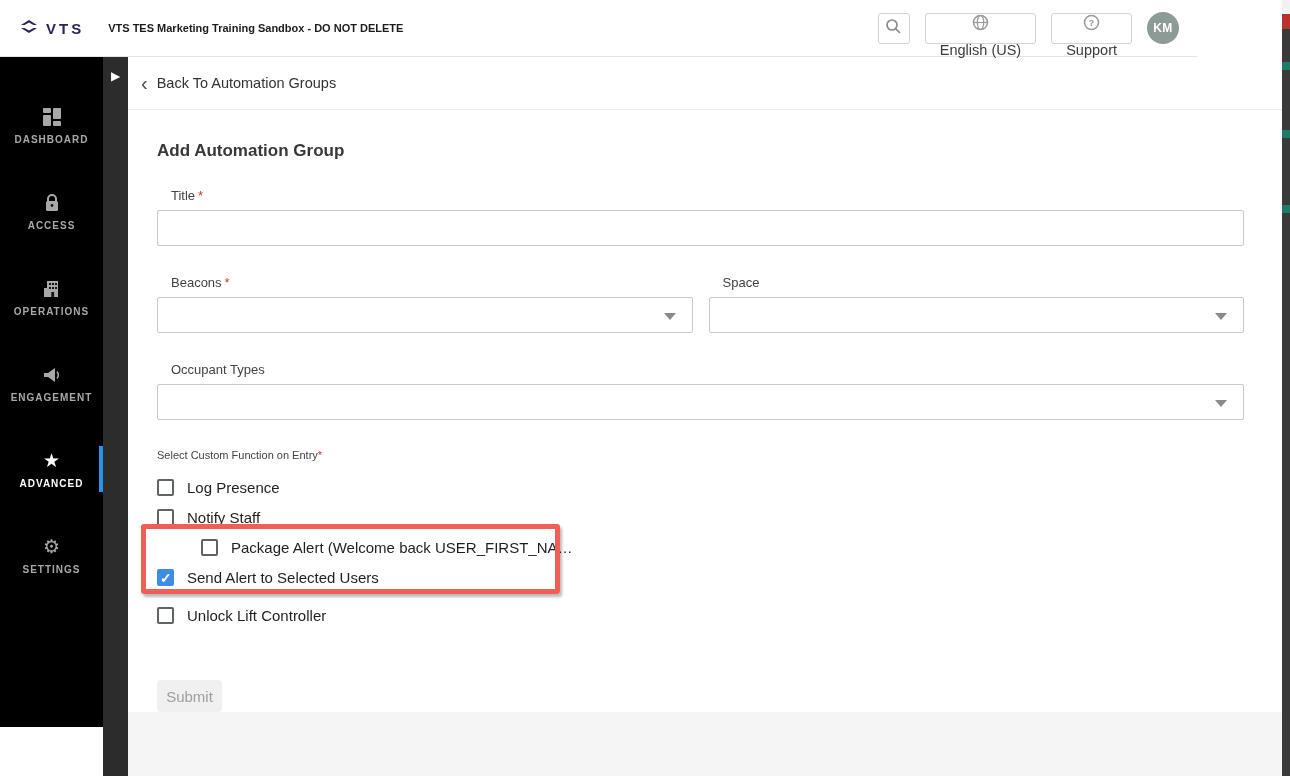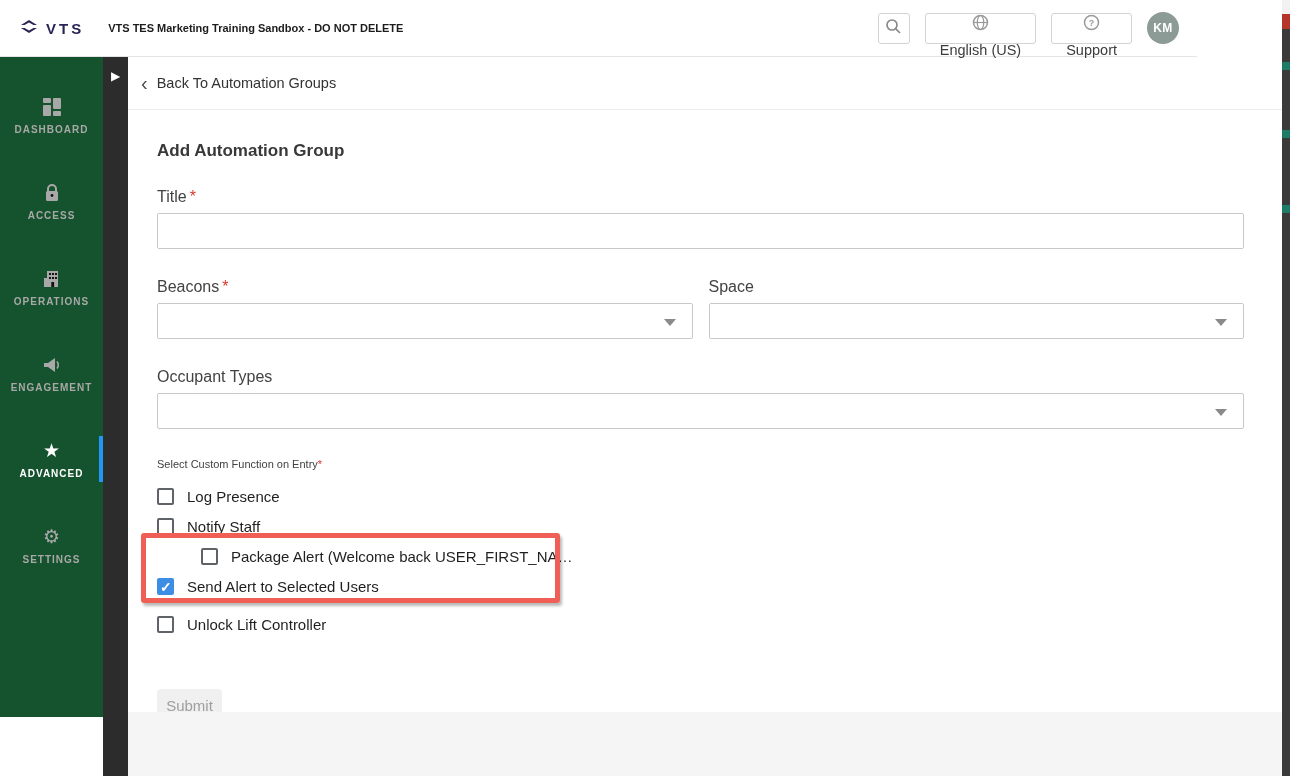--- a/index.html
+++ b/index.html
@@ -14,21 +14,21 @@
   .logo-text { font-size:15px; font-weight:bold; letter-spacing:3px; color:#2a2456; }
   .app-title { font-size:11px; font-weight:bold; color:#1c1c1c; flex:1; white-space:nowrap; overflow:hidden; }
   .header-right { display:flex; align-items:center; gap:15px; }
   .hdr-btn { display:flex; align-items:center; gap:8px; border:1px solid #d3d3d3; border-radius:3px;
              background:#fff; height:31px; padding:0 14px; font-size:14.5px; color:#3c3c3c; cursor:pointer;flex-direction:column; }
   .hdr-btn.square { width:32px; padding:0; justify-content:center; }
   .avatar { width:32px; height:32px; border-radius:50%; background:#8d9b96; color:#fff; font-size:12px;
             font-weight:bold; display:flex; align-items:center; justify-content:center; letter-spacing:.5px; }
 
   
-  .sidebar { position:absolute; top:47px; left:0; width:103px; height:670px; background:#14532d; padding-top:25px; }
+  .sidebar { position:absolute; top:57px; left:0; width:103px; height:670px; background:#000000; padding-top:25px; }
   .nav-item { position:relative; height:86px; display:flex; flex-direction:column; align-items:center;
               justify-content:center; gap:6px; color:#a8a8a8; cursor:pointer; }
   .nav-item .icn { height:22px; display:flex; align-items:center; justify-content:center; }
   .nav-item .icn svg { fill:currentColor; stroke:none; }
   .nav-item .glyph { font-size:19px; line-height:20px; }
   .nav-label { font-size:10px; font-weight:bold; letter-spacing:1px; }
   .nav-item.active { color:#ffffff; }
   .nav-item.active::after { content:""; position:absolute; right:0; top:50%; transform:translateY(-50%);
                             width:4px; height:46px; background:#2196f3; }
 
@@ -40,21 +40,21 @@
   .main { position:absolute; top:57px; left:128px; width:1154px; height:719px; background:#fff; }
   .below-card { position:absolute; top:655px; left:0; width:1154px; height:64px; background:#f5f5f5; }
 
   .back-bar { height:53px; border-bottom:1px solid #ececec; display:flex; align-items:center; padding-left:13px; }
   .back-link { display:flex; align-items:center; gap:9px; color:#333; font-size:14.5px; cursor:pointer; text-decoration:none; }
   .chev { font-size:20px; line-height:14px; color:#4a4a4a; font-weight:normal; }
 
   .form-area { padding:0 38px 0 29px; position:relative; }
   h2.page-title { margin-top:31px; font-size:17px; font-weight:bold; color:#383838; }
 
-  .field-label { font-size:16px; color:#424242; margin-bottom:7px; }
+  .field-label { font-size:13px; color:#424242; margin-bottom:7px;margin-left:14px; }
   .req { color:#e0342b; margin-left:3px; }
   .req.tight { margin-left:0; }
   .text-input { width:100%; height:36px; border:1px solid #c9c9c9; border-radius:2px; background:#fff;
                 font-size:14px; padding:0 10px; outline:none; }
   .field-block { margin-top:27px; }
   .two-col { display:flex; gap:16px; margin-top:29px; }
   .col { flex:1; }
   .select-box { position:relative; height:36px; border:1px solid #c9c9c9; border-radius:2px; background:#fff; cursor:pointer; }
   .caret { position:absolute; right:16px; top:15px; width:0; height:0;
            border-left:6px solid transparent; border-right:6px solid transparent; border-top:7px solid #8a8a8a; }

